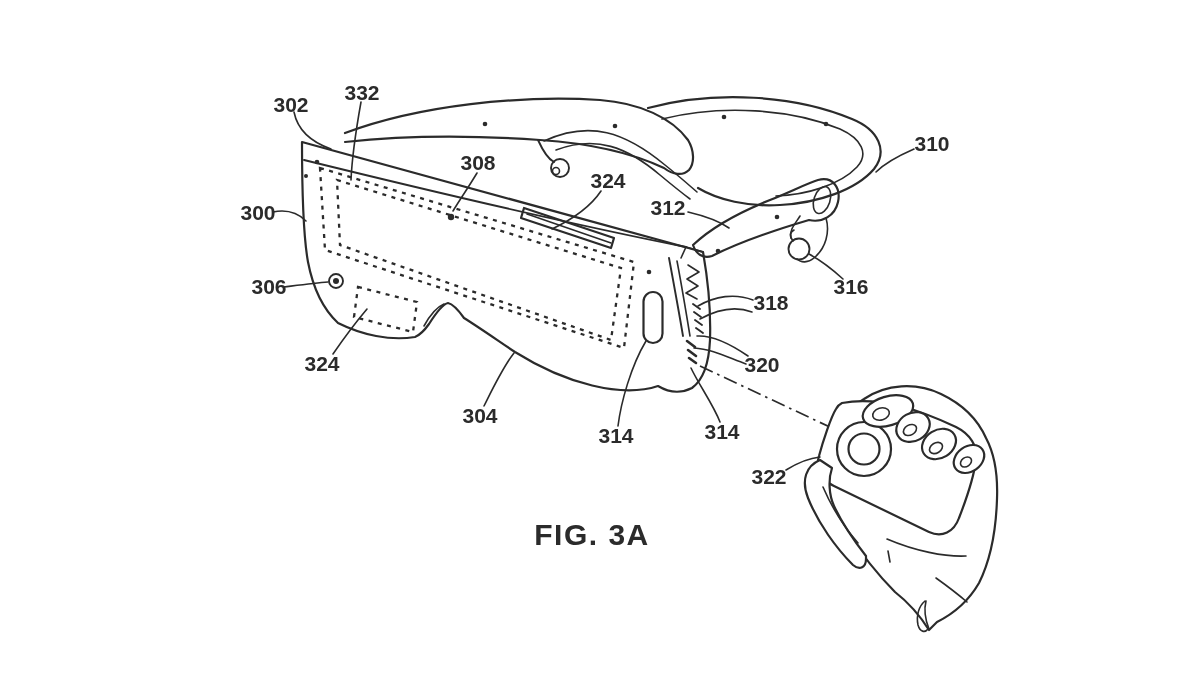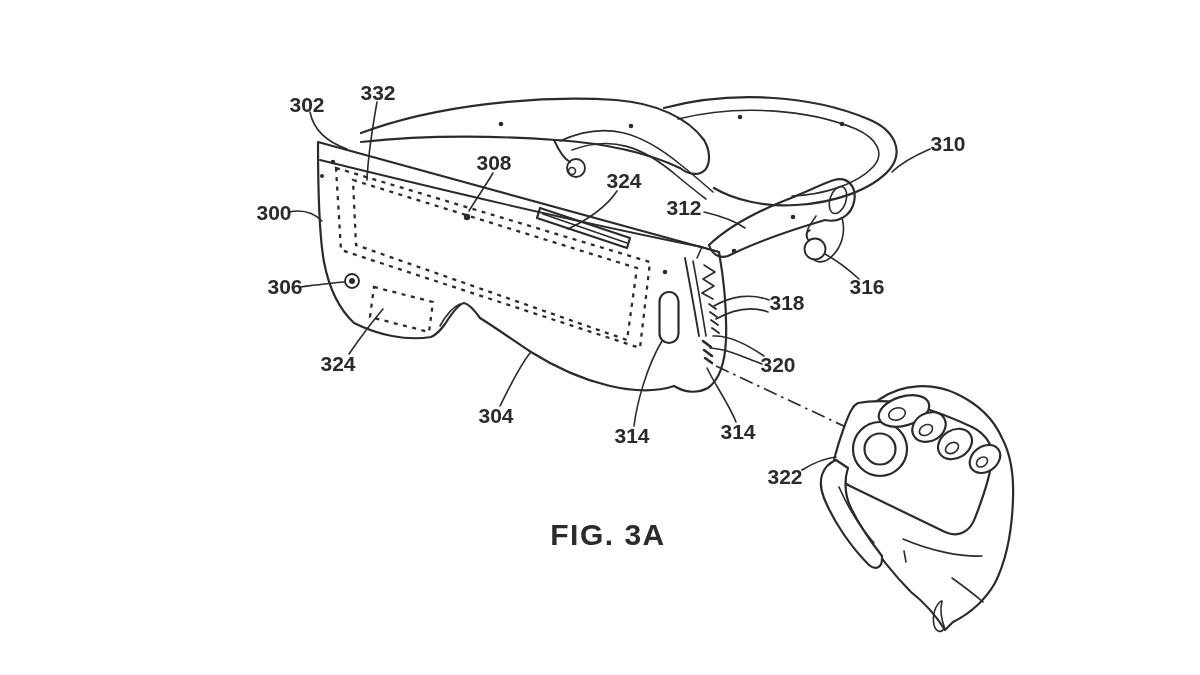--- a/index.html
+++ b/index.html
@@ -3,21 +3,20 @@
 <meta charset="utf-8">
 <style>
   :root { --ink: #2b2b2b; --paper: #ffffff; }
   html, body { margin: 0; padding: 0; background: var(--paper); }
   .figure-stage {
     position: relative;
     width: 1108px; height: 675px;
     background: var(--paper);
     overflow: hidden;
     font-family: "Liberation Sans", sans-serif;
-    padding-left: 16px;
   }
   svg { display: block; }
   .ln   { fill: none; stroke: var(--ink); stroke-width: 2.2; stroke-linecap: round; stroke-linejoin: round; }
   .thin { stroke-width: 1.6; }
   .med  { stroke-width: 1.9; }
   .thick{ stroke-width: 2.6; }
   .dashed  { fill: none; stroke: var(--ink); stroke-width: 2.3; stroke-dasharray: 4 5.5; stroke-linecap: butt; }
   .dashdot { fill: none; stroke: var(--ink); stroke-width: 1.7; stroke-dasharray: 14 5 2.5 5; }
   .fillwhite { fill: #ffffff; }
   .dot { fill: var(--ink); stroke: none; }

